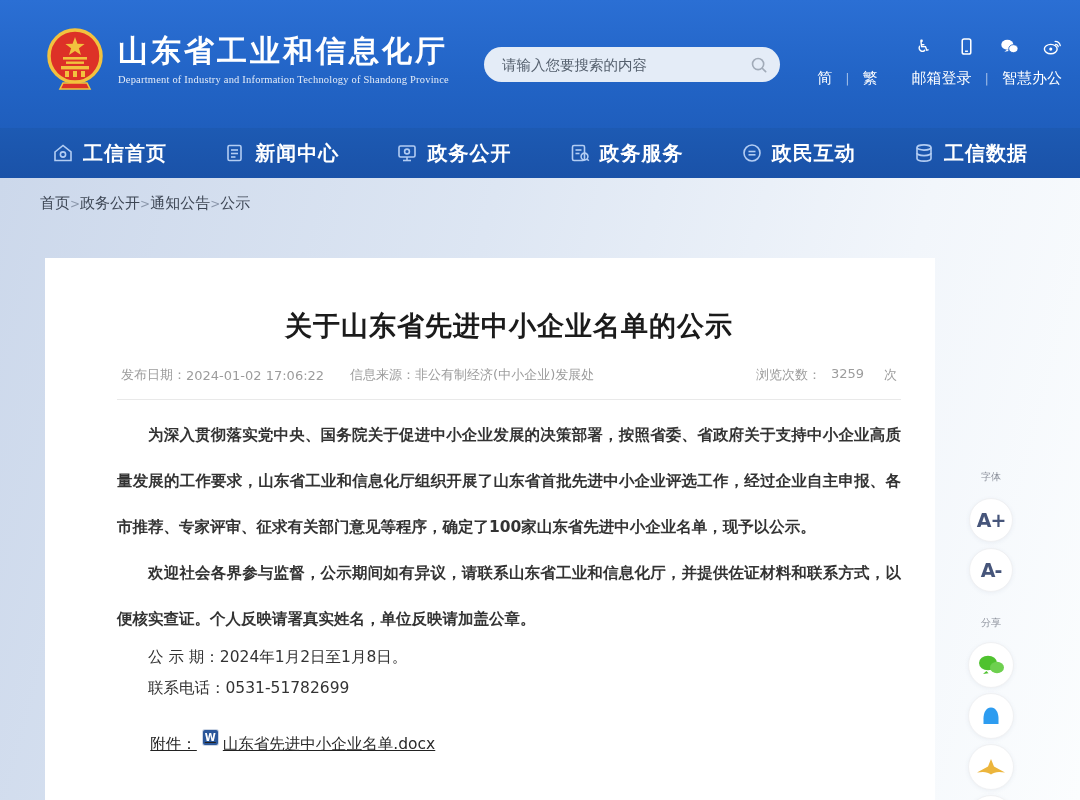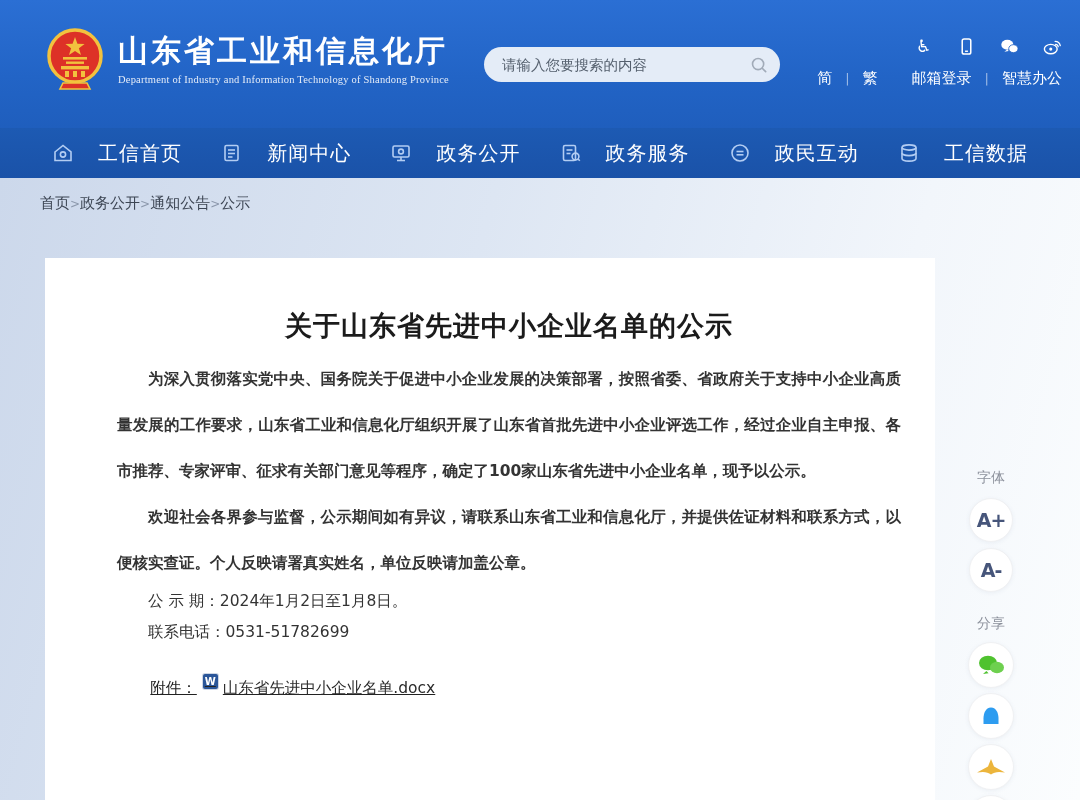--- a/index.html
+++ b/index.html
@@ -29,22 +29,22 @@
   .top-links { margin-top:13px; display:flex; justify-content:flex-end; align-items:center;
     gap:13px; font-size:15px; }
   .top-links .sep { color:rgba(255,255,255,.55); font-size:13px; }
   .top-links a { color:#fff; text-decoration:none; }
   .gap-lg { width:8px; }
 
   
   .nav { position:absolute; top:128px; left:0; width:100%; height:50px;
     background:linear-gradient(180deg,#1d5ab3,#1a52a8);
     display:flex; align-items:center; justify-content:space-between; padding:0 52px; }
-  .nav-item { display:flex; align-items:center; gap:24px; color:#fff; font-size:20px;
-    font-weight:400; letter-spacing:1px; cursor:pointer;justify-content:flex-end; }
+  .nav-item { display:flex; align-items:center; gap:9px; color:#fff; font-size:20px;
+    font-weight:700; letter-spacing:1px; cursor:pointer;justify-content:flex-end; }
   .nav-item svg { width:22px; height:22px; stroke:#b3cdf3; fill:none; stroke-width:1.6; }
 
   
   .page-bg { position:absolute; top:178px; left:0; width:100%; height:622px;
     background:linear-gradient(105deg,#ccd8eb 0%, #dde6f3 40%, #f2f6fb 75%, #fbfdfe 100%); }
   .breadcrumb { position:absolute; top:194px; left:40px; display:flex; align-items:center;
     font-size:15px; color:#3d4654; }
   .breadcrumb .crumb { cursor:pointer; }
   .breadcrumb .bsep { color:#8b97ab; font-size:12px; }
 
@@ -68,21 +68,21 @@
   .attach-row { margin-top:30px; padding-left:2.15em; font-size:15.5px; color:#222;
     display:flex; align-items:center;text-decoration:underline; }
   .word-icon { display:inline-flex; align-items:center; justify-content:center;
     width:15px; height:15px; background:#2a5699; color:#fff; font-size:10px; font-weight:bold;
     border-radius:2px; margin:0 5px 0 6px; position:relative; top:-7px; box-shadow:0 0 0 1px #cdd6e4; }
   .attach-name { cursor:pointer; color:#2b2b2b; }
 
   
   .side { position:absolute; left:962px; top:468px; width:58px;
     display:flex; flex-direction:column; align-items:center; }
-  .side-label { font-size:14px; color:#8b909b; height:18px; line-height:18px; }
+  .side-label { font-size:10px; color:#8b909b; height:18px; line-height:18px; }
   .lbl-font { margin-bottom:12px; }
   .lbl-share { margin-top:16px; margin-bottom:10px; }
   .circle-btn { width:44px; height:44px; border-radius:50%; background:#fff;
     border:1px solid #f0f1f3; box-shadow:0 1px 4px rgba(80,100,140,.08);
     display:flex; align-items:center; justify-content:center; cursor:pointer; margin-bottom:6px; }
   .font-btn { font-size:19px; font-weight:bold; color:#46557a; letter-spacing:-1px; }
   .share-btn { width:46px; height:46px; margin-bottom:5px; }
 </style>
 </head>
 <body>
@@ -209,20 +209,32 @@
     <span class="crumb">政务公开</span>
     <span class="bsep">&gt;</span>
     <span class="crumb">通知公告</span>
     <span class="bsep">&gt;</span>
     <span class="crumb">公示</span>
   </div>
 
   <div class="card">
     <div class="art-title">关于山东省先进中小企业名单的公示</div>
 
+    <div class="meta">
+      <span>发布日期：</span>
+      <span>2024-01-02 17:06:22</span>
+      <span class="m-gap"></span>
+      <span>信息来源：</span>
+      <span>非公有制经济(中小企业)发展处</span>
+      <span class="views">
+        <span>浏览次数：</span>
+        <span class="vnum">3259</span>
+        <span class="vunit">次</span>
+      </span>
+    </div>
 
     <div class="body-text">
       <p class="para">为深入贯彻落实党中央、国务院关于促进中小企业发展的决策部署，按照省委、省政府关于支持中小企业高质量发展的工作要求，山东省工业和信息化厅组织开展了山东省首批先进中小企业评选工作，经过企业自主申报、各市推荐、专家评审、征求有关部门意见等程序，确定了100家山东省先进中小企业名单，现予以公示。</p>
       <p class="para">欢迎社会各界参与监督，公示期间如有异议，请联系山东省工业和信息化厅，并提供佐证材料和联系方式，以便核实查证。个人反映请署真实姓名，单位反映请加盖公章。</p>
       <p class="detail">公 示 期：2024年1月2日至1月8日。</p>
       <p class="detail">联系电话：0531-51782699</p>
 
       <div class="attach-row">
         <span>附件：</span>
         <span class="word-icon">W</span>

